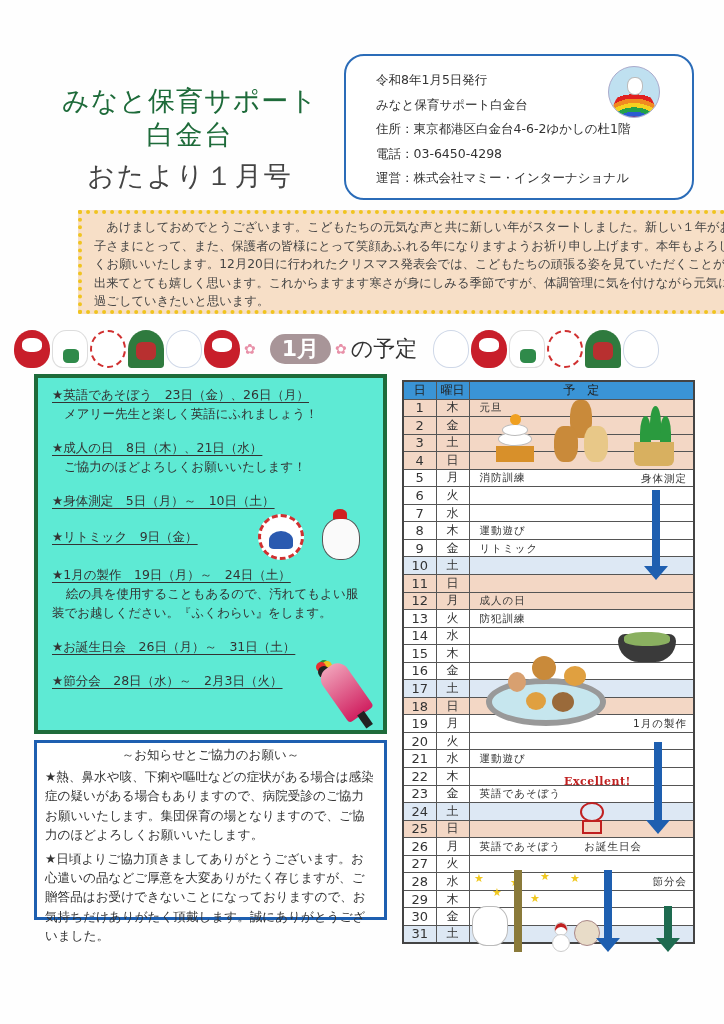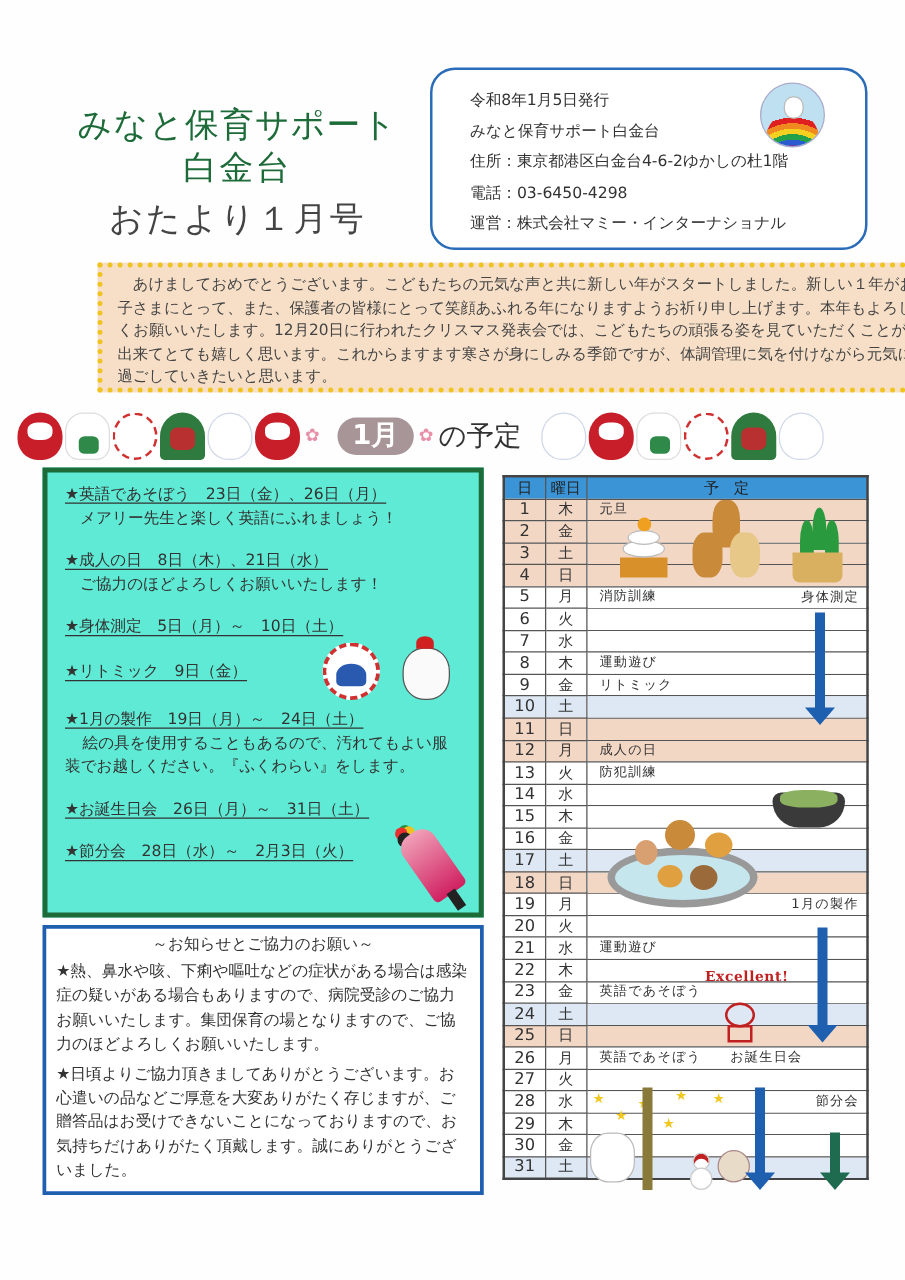--- a/index.html
+++ b/index.html
@@ -53,21 +53,21 @@
 
   .deco-dog { position: absolute; left: 258px; top: 514px; width: 46px; height: 46px; border-radius: 50%; border: 3px dashed #d03030; background:#fff; }
   .deco-dog::after { content:""; position:absolute; left:8px; top:14px; width:24px; height:18px; background:#2a5ab0; border-radius:50% 50% 20% 20%; }
   .deco-bear { position: absolute; left: 322px; top: 518px; width: 38px; height: 42px; border: 1.5px solid #555; border-radius: 45%; background: #fafafa; }
   .deco-bear::before { content:""; position:absolute; left:10px; top:-10px; width:14px; height:10px; background:#d02020; border-radius: 50% 50% 0 0; }
   .deco-hagoita { position: absolute; left: 330px; top: 662px; width: 30px; height: 58px; background: linear-gradient(#f0a0b8, #d02060); border-radius: 12px 12px 4px 4px; transform: rotate(-35deg); }
   .deco-hagoita::after { content:""; position:absolute; left:11px; bottom:-14px; width:8px; height:16px; background:#222; }
   .deco-shuttle { position: absolute; left: 318px; top: 666px; width: 12px; height: 12px; border-radius: 50%; background: #222; box-shadow: -3px -5px 0 -1px #e83030, 3px -6px 0 -1px #f0c020, 0 -7px 0 -1px #2a9040; }
 
   
-  .notice-box { position: absolute; left: 34px; top: 740px; width: 353px; height: 216px;
+  .notice-box { position: absolute; left: 34px; top: 740px; width: 353px; height: 180px;
     border: 3px solid #1e5fb0; background: #fff; padding: 2px 8px; }
   .notice-title { text-align: center; font-size: 12.5px; line-height: 20px; color: #333; margin-bottom: 2px; }
   .notice-para { font-size: 12.6px; line-height: 19.4px; color: #333; margin-bottom: 4px; }
 
   
   .cal { position: absolute; left: 402px; top: 380px; width: 293px; border-collapse: collapse; border: 2px solid #444; }
   .cal th, .cal td { border: 1.5px solid #555; height: 17.55px; font-size: 12px; line-height: 15px; padding: 0; }
   .cal th { background: #3a94d6; color: #222; font-weight: normal; height: 18px; }
   .cal td.d { width: 33px; text-align: center; font-size: 13px; }
   .cal td.w { width: 33px; text-align: center; }

